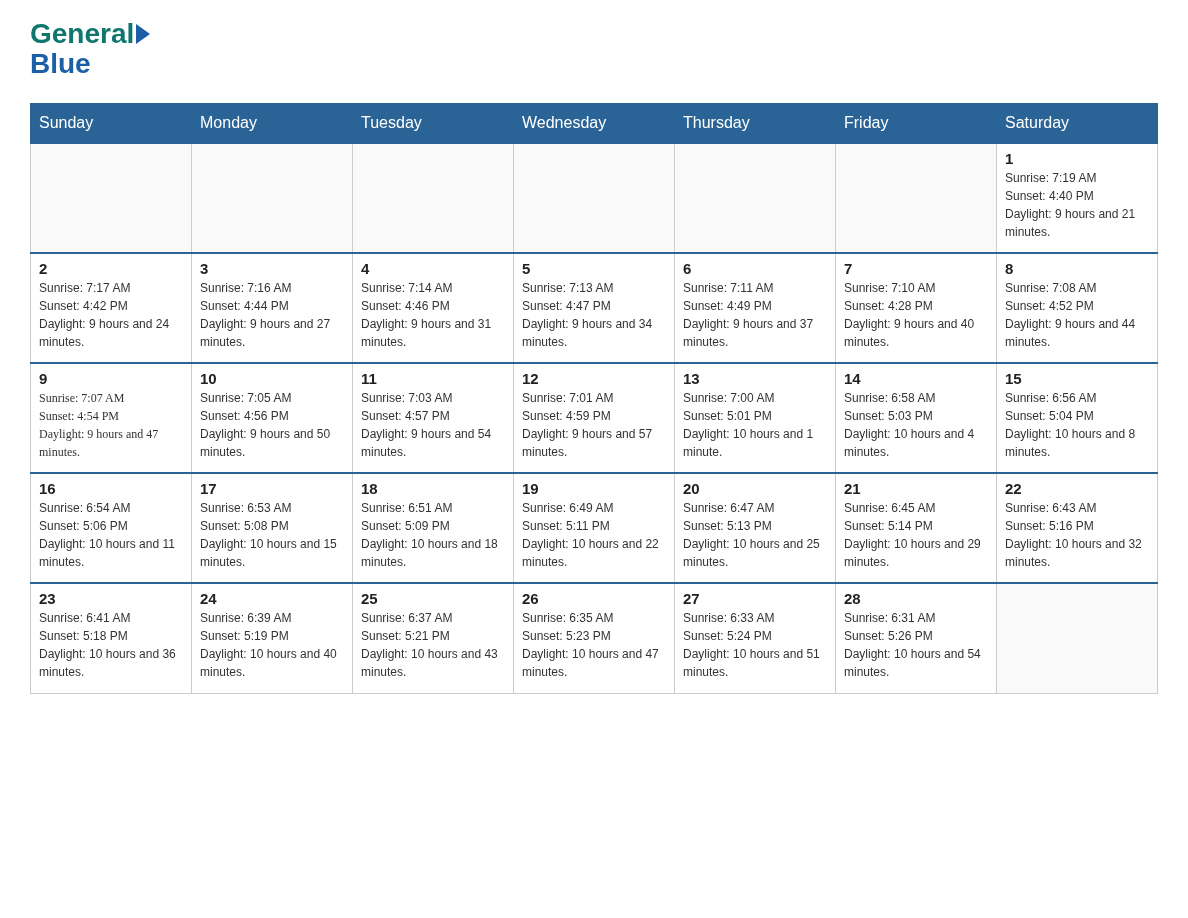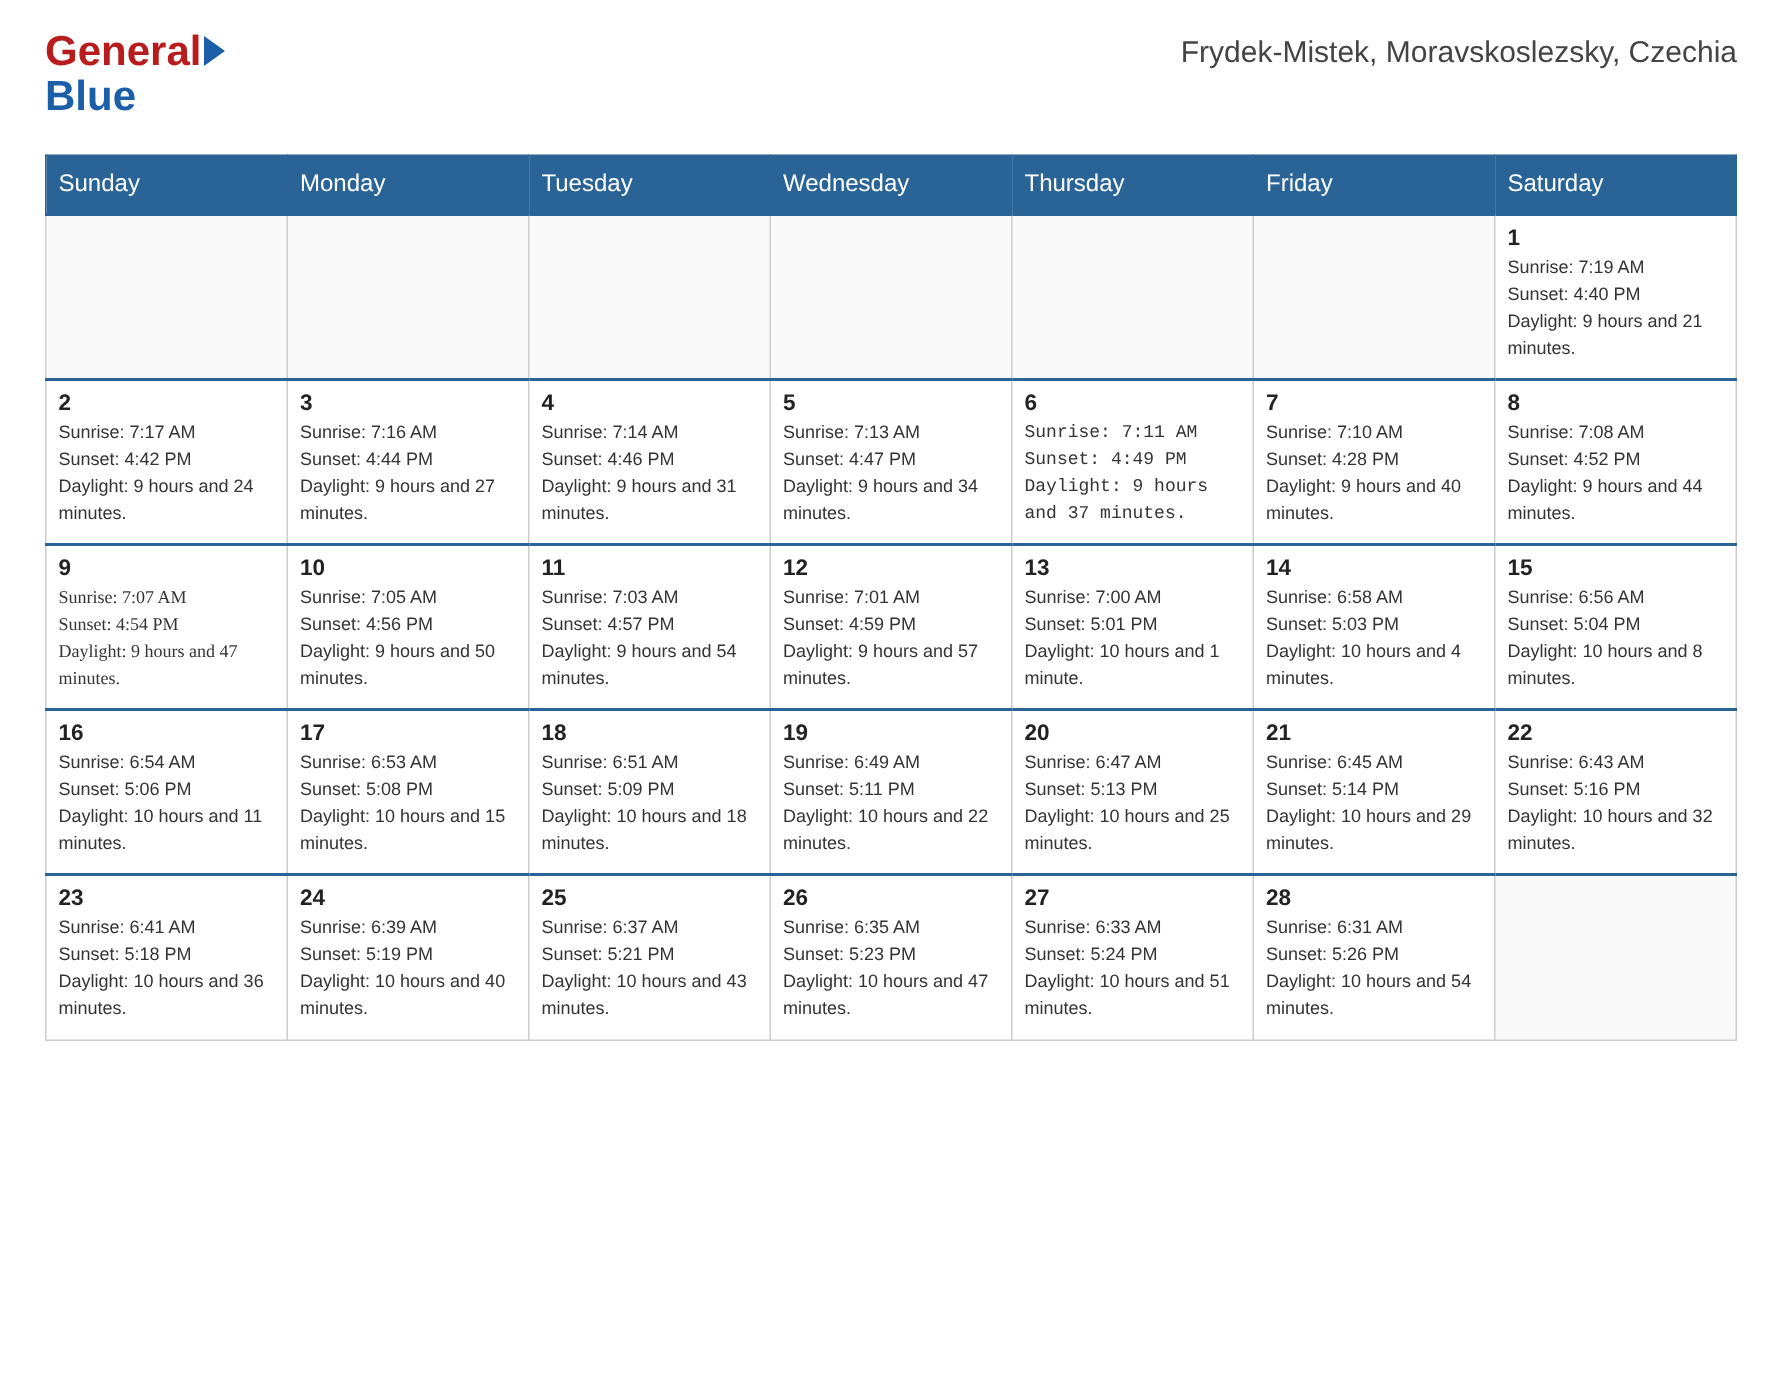--- a/index.html
+++ b/index.html
@@ -22,21 +22,21 @@
       align-items: flex-start;
     }
     .logo-text {
       display: flex;
       align-items: center;
       font-size: 28px;
       font-weight: bold;
       color: #333;
       line-height: 1;
     }
-    .logo-general { color: #b91c1c; }
+    .logo-general { color: #0f766e; }
     .logo-arrow {
       display: inline-block;
       width: 0;
       height: 0;
       border-left: 14px solid #1a5fa8;
       border-top: 10px solid transparent;
       border-bottom: 10px solid transparent;
       margin: 0 2px;
       vertical-align: middle;
     }
@@ -110,21 +110,20 @@
 
 <div class="header">
   <div class="logo">
     <div class="logo-text">
       <span class="logo-general">General</span>
       <span class="logo-arrow"></span>
     </div>
     <div class="logo-blue">Blue</div>
   </div>
   <div class="title-block">
-    <div class="subtitle">Frydek-Mistek, Moravskoslezsky, Czechia</div>
   </div>
 </div>
 
 <table>
   <thead>
     <tr>
     <th>Sunday</th>
         <th>Monday</th>
         <th>Tuesday</th>
         <th>Wednesday</th>
@@ -168,21 +167,21 @@
 Daylight: 9 hours and 31 minutes.</div>
         </td>
         <td>
           <span class="day-num">5</span>
           <div class="day-info" style="white-space: pre-line;">Sunrise: 7:13 AM
 Sunset: 4:47 PM
 Daylight: 9 hours and 34 minutes.</div>
         </td>
         <td>
           <span class="day-num">6</span>
-          <div class="day-info" style="white-space: pre-line; font-family: Liberation Mono, monospace;">Sunrise: 7:11 AM
+          <div class="day-info" style="white-space: pre-line;">Sunrise: 7:11 AM
 Sunset: 4:49 PM
 Daylight: 9 hours and 37 minutes.</div>
         </td>
         <td>
           <span class="day-num">7</span>
           <div class="day-info" style="white-space: pre-line;">Sunrise: 7:10 AM
 Sunset: 4:28 PM
 Daylight: 9 hours and 40 minutes.</div>
         </td>
         <td>

